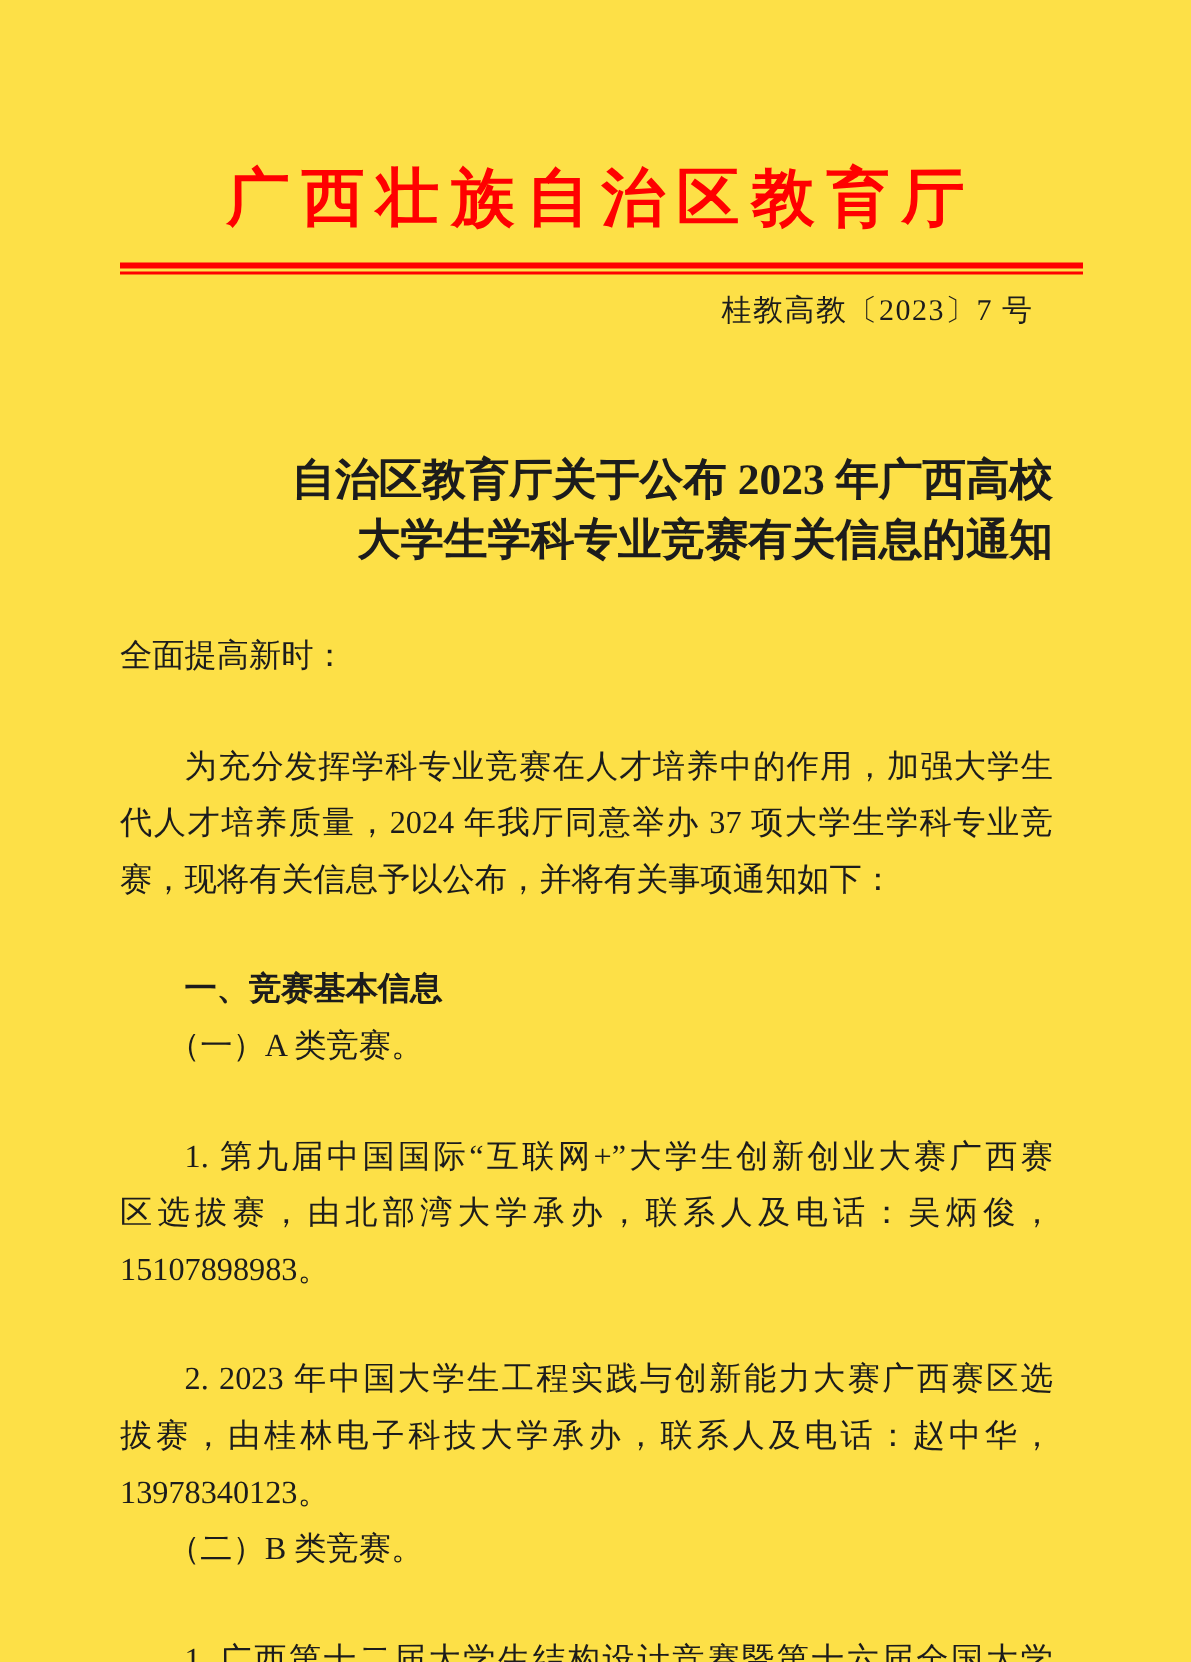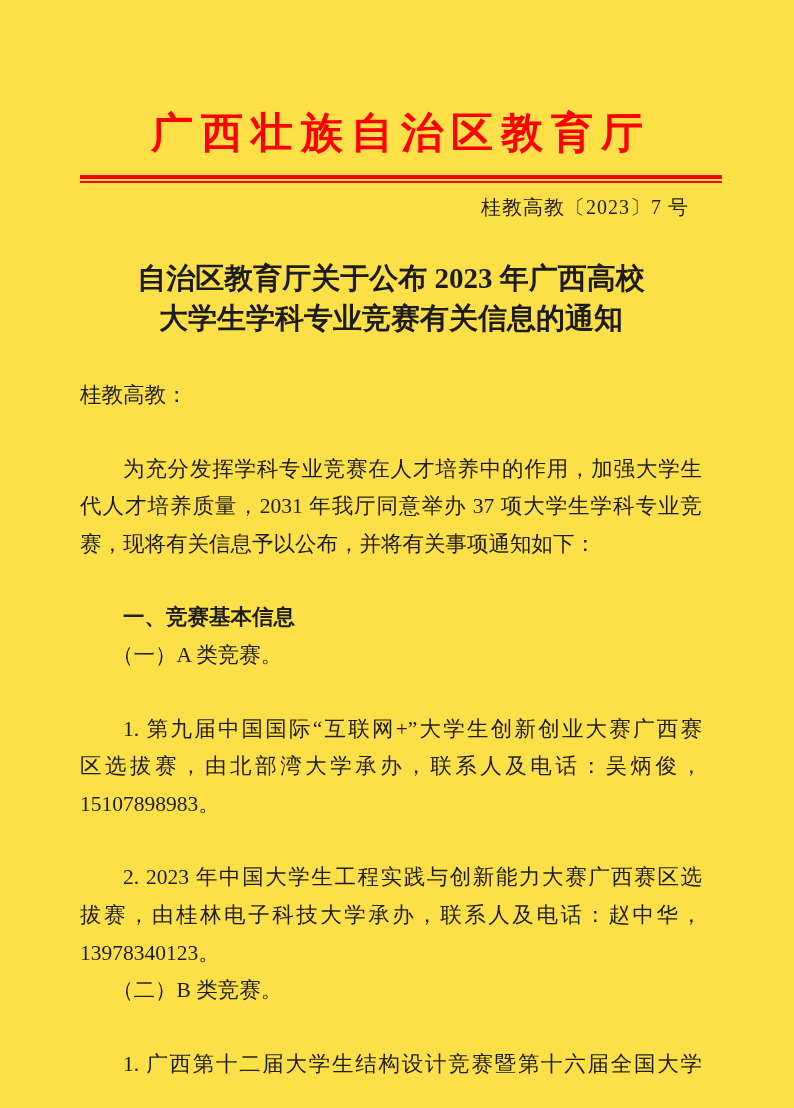--- a/index.html
+++ b/index.html
@@ -39,22 +39,22 @@
   
   .doc-no{
     margin:10px 105px 0 80px;
     text-align:right;
     font-size:20px;
     line-height:28px;
     letter-spacing:1px;
   }
   
   .title{
-    margin:37px 92px 0 80px;
-    text-align:center;
+    margin:79px 92px 0 80px;
+    text-align:right;
     font-size:29px;
     font-weight:700;
     line-height:40px;
   }
   .t-line{display:block;white-space:nowrap;}
   
   .body{
     margin:39px 92px 0 80px;
     font-size:21.5px;
     line-height:37.6px;
@@ -81,23 +81,23 @@
   </div>
 
   <div class="doc-no">桂教高教〔2023〕7 号</div>
 
   <div class="title">
     <span class="t-line">自治区教育厅关于公布 2023 年广西高校</span>
     <span class="t-line">大学生学科专业竞赛有关信息的通知</span>
   </div>
 
   <div class="body">
-    <div class="ln">桂教高教：</div>
+    <div class="ln">全面提高新时：</div>
     <div class="ln j ind2">为充分发挥学科专业竞赛在人才培养中的作用，加强大学生</div>
-    <div class="ln j">代人才培养质量，2031 年我厅同意举办 37 项大学生学科专业竞</div>
+    <div class="ln j">代人才培养质量，2024 年我厅同意举办 37 项大学生学科专业竞</div>
     <div class="ln">赛，现将有关信息予以公布，并将有关事项通知如下：</div>
     <div class="ln h ind2">一、竞赛基本信息</div>
     <div class="ln ind15">（一）A 类竞赛。</div>
     <div class="ln j ind2">1. 第九届中国国际“互联网+”大学生创新创业大赛广西赛</div>
     <div class="ln j">区选拔赛，由北部湾大学承办，联系人及电话：吴炳俊，</div>
     <div class="ln">15107898983。</div>
     <div class="ln j ind2">2. 2023 年中国大学生工程实践与创新能力大赛广西赛区选</div>
     <div class="ln j">拔赛，由桂林电子科技大学承办，联系人及电话：赵中华，</div>
     <div class="ln">13978340123。</div>
     <div class="ln ind15">（二）B 类竞赛。</div>

